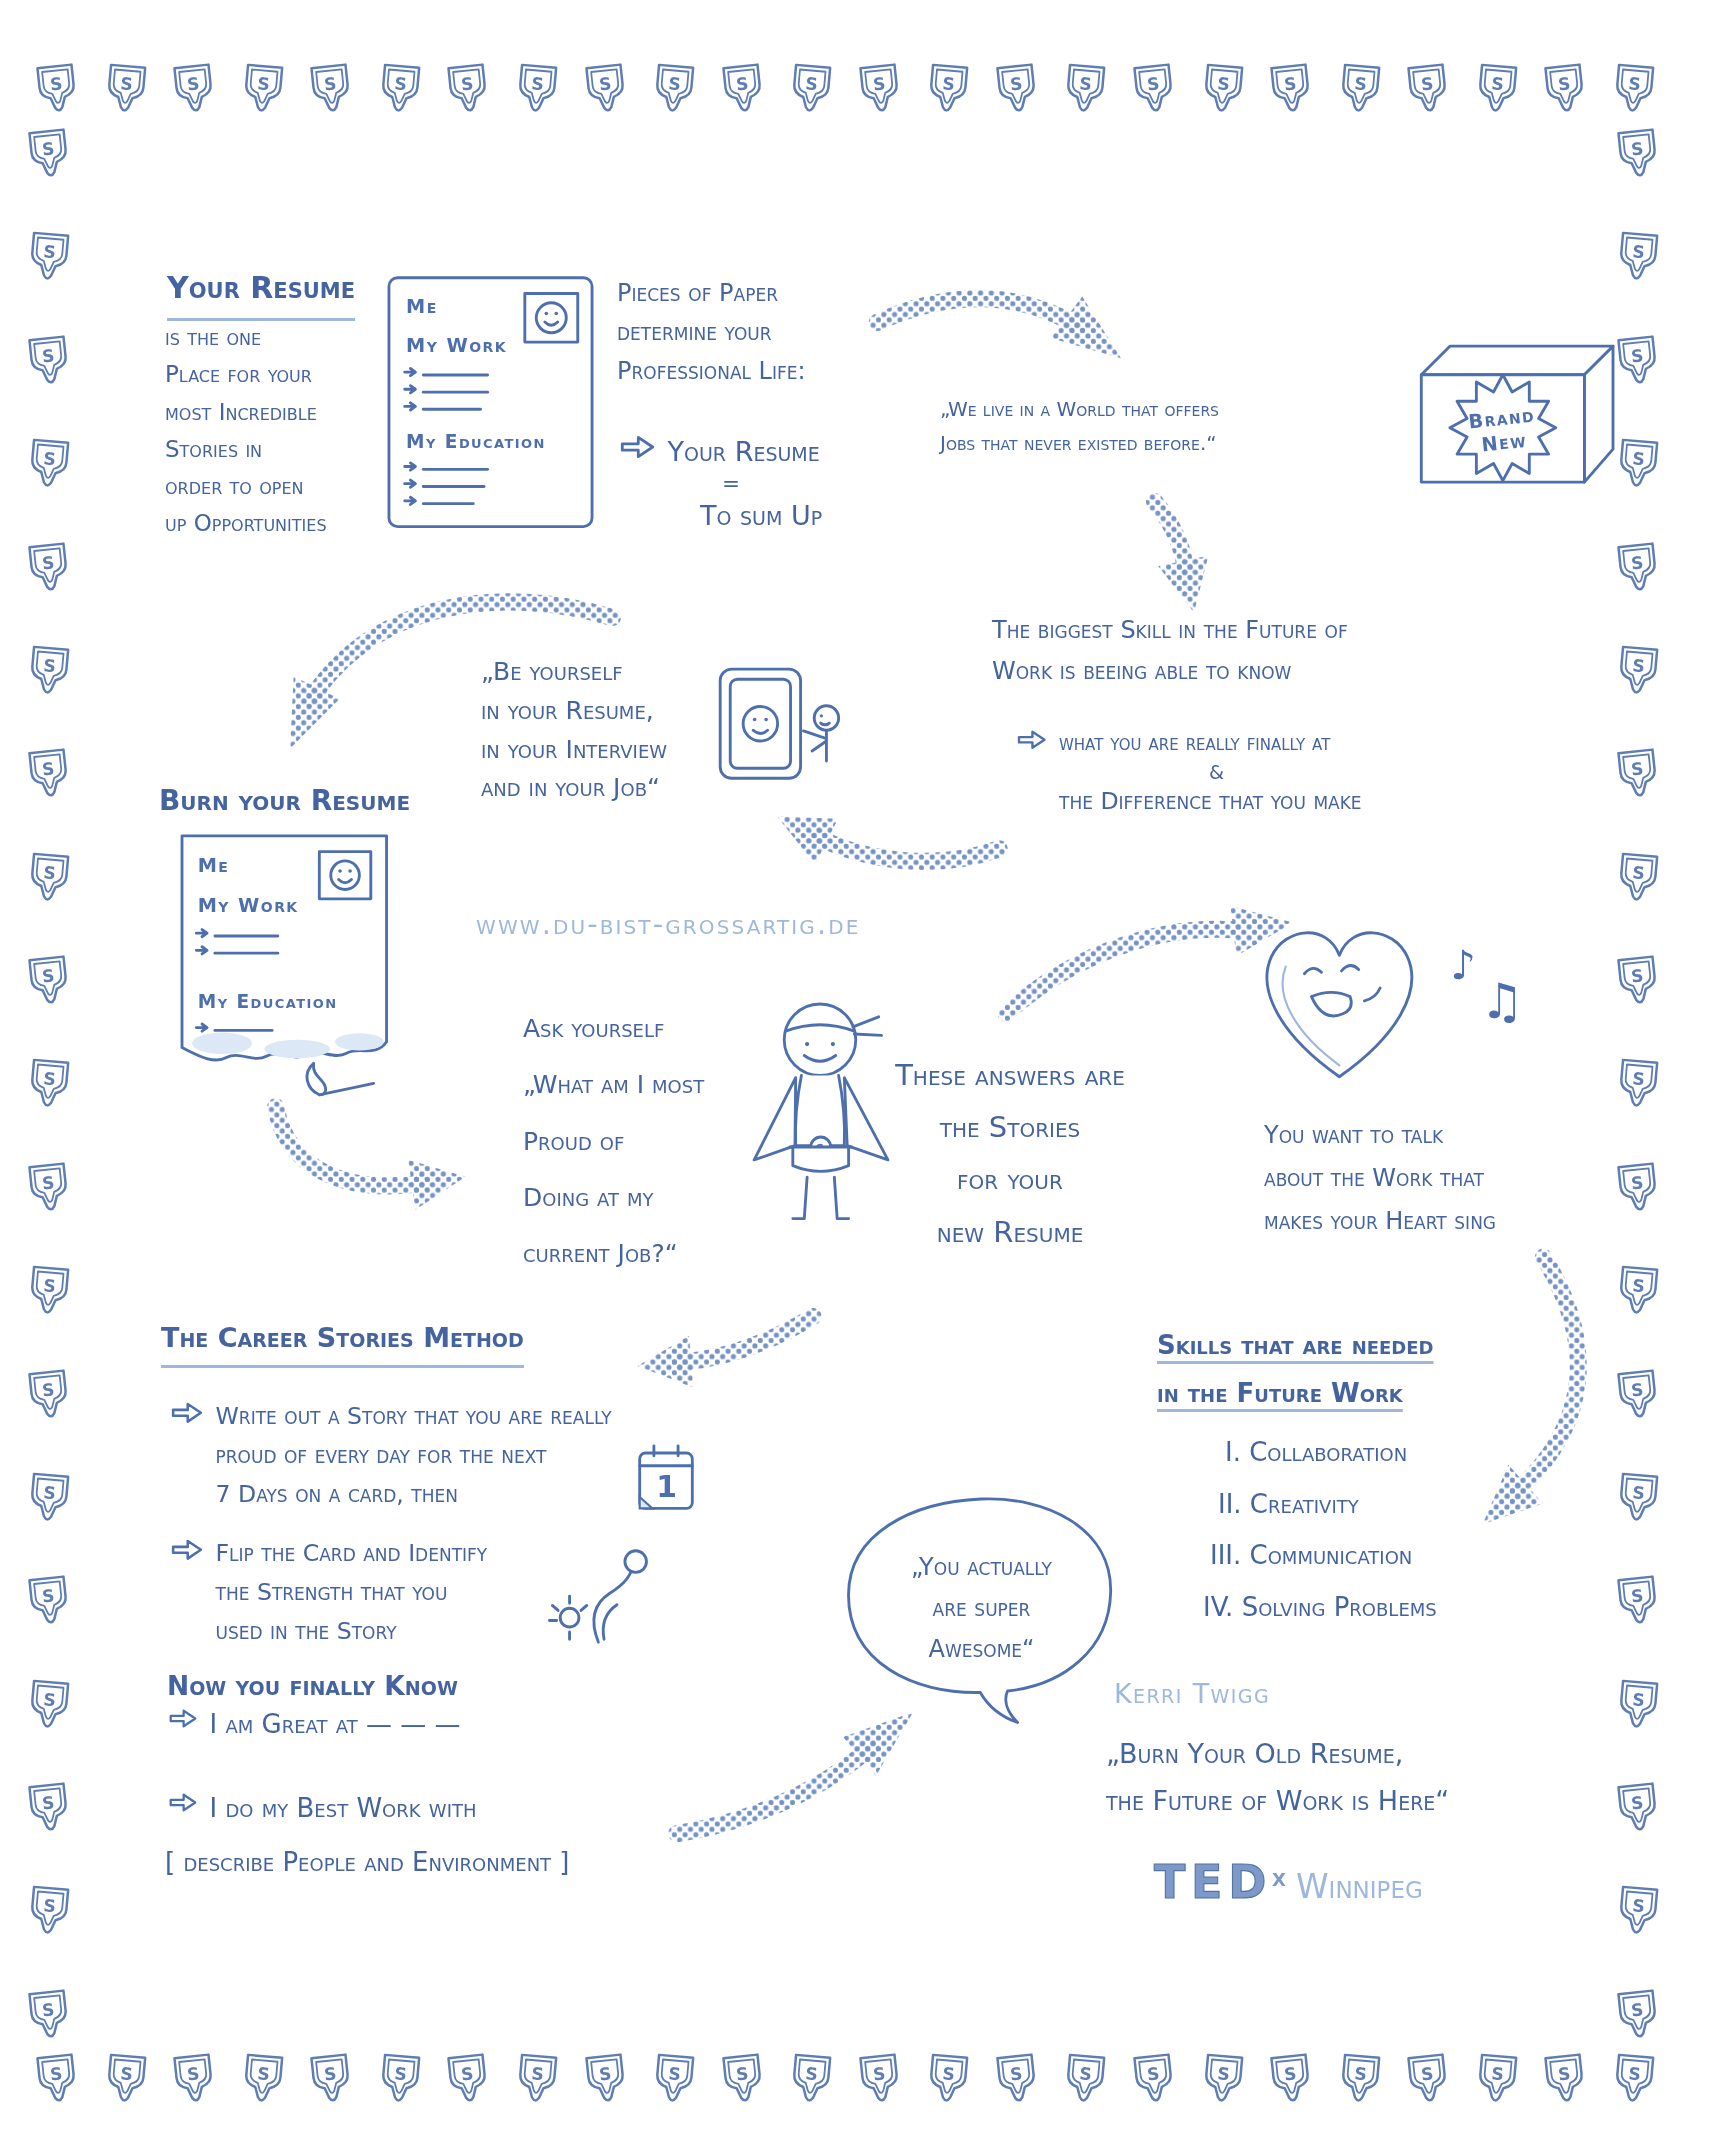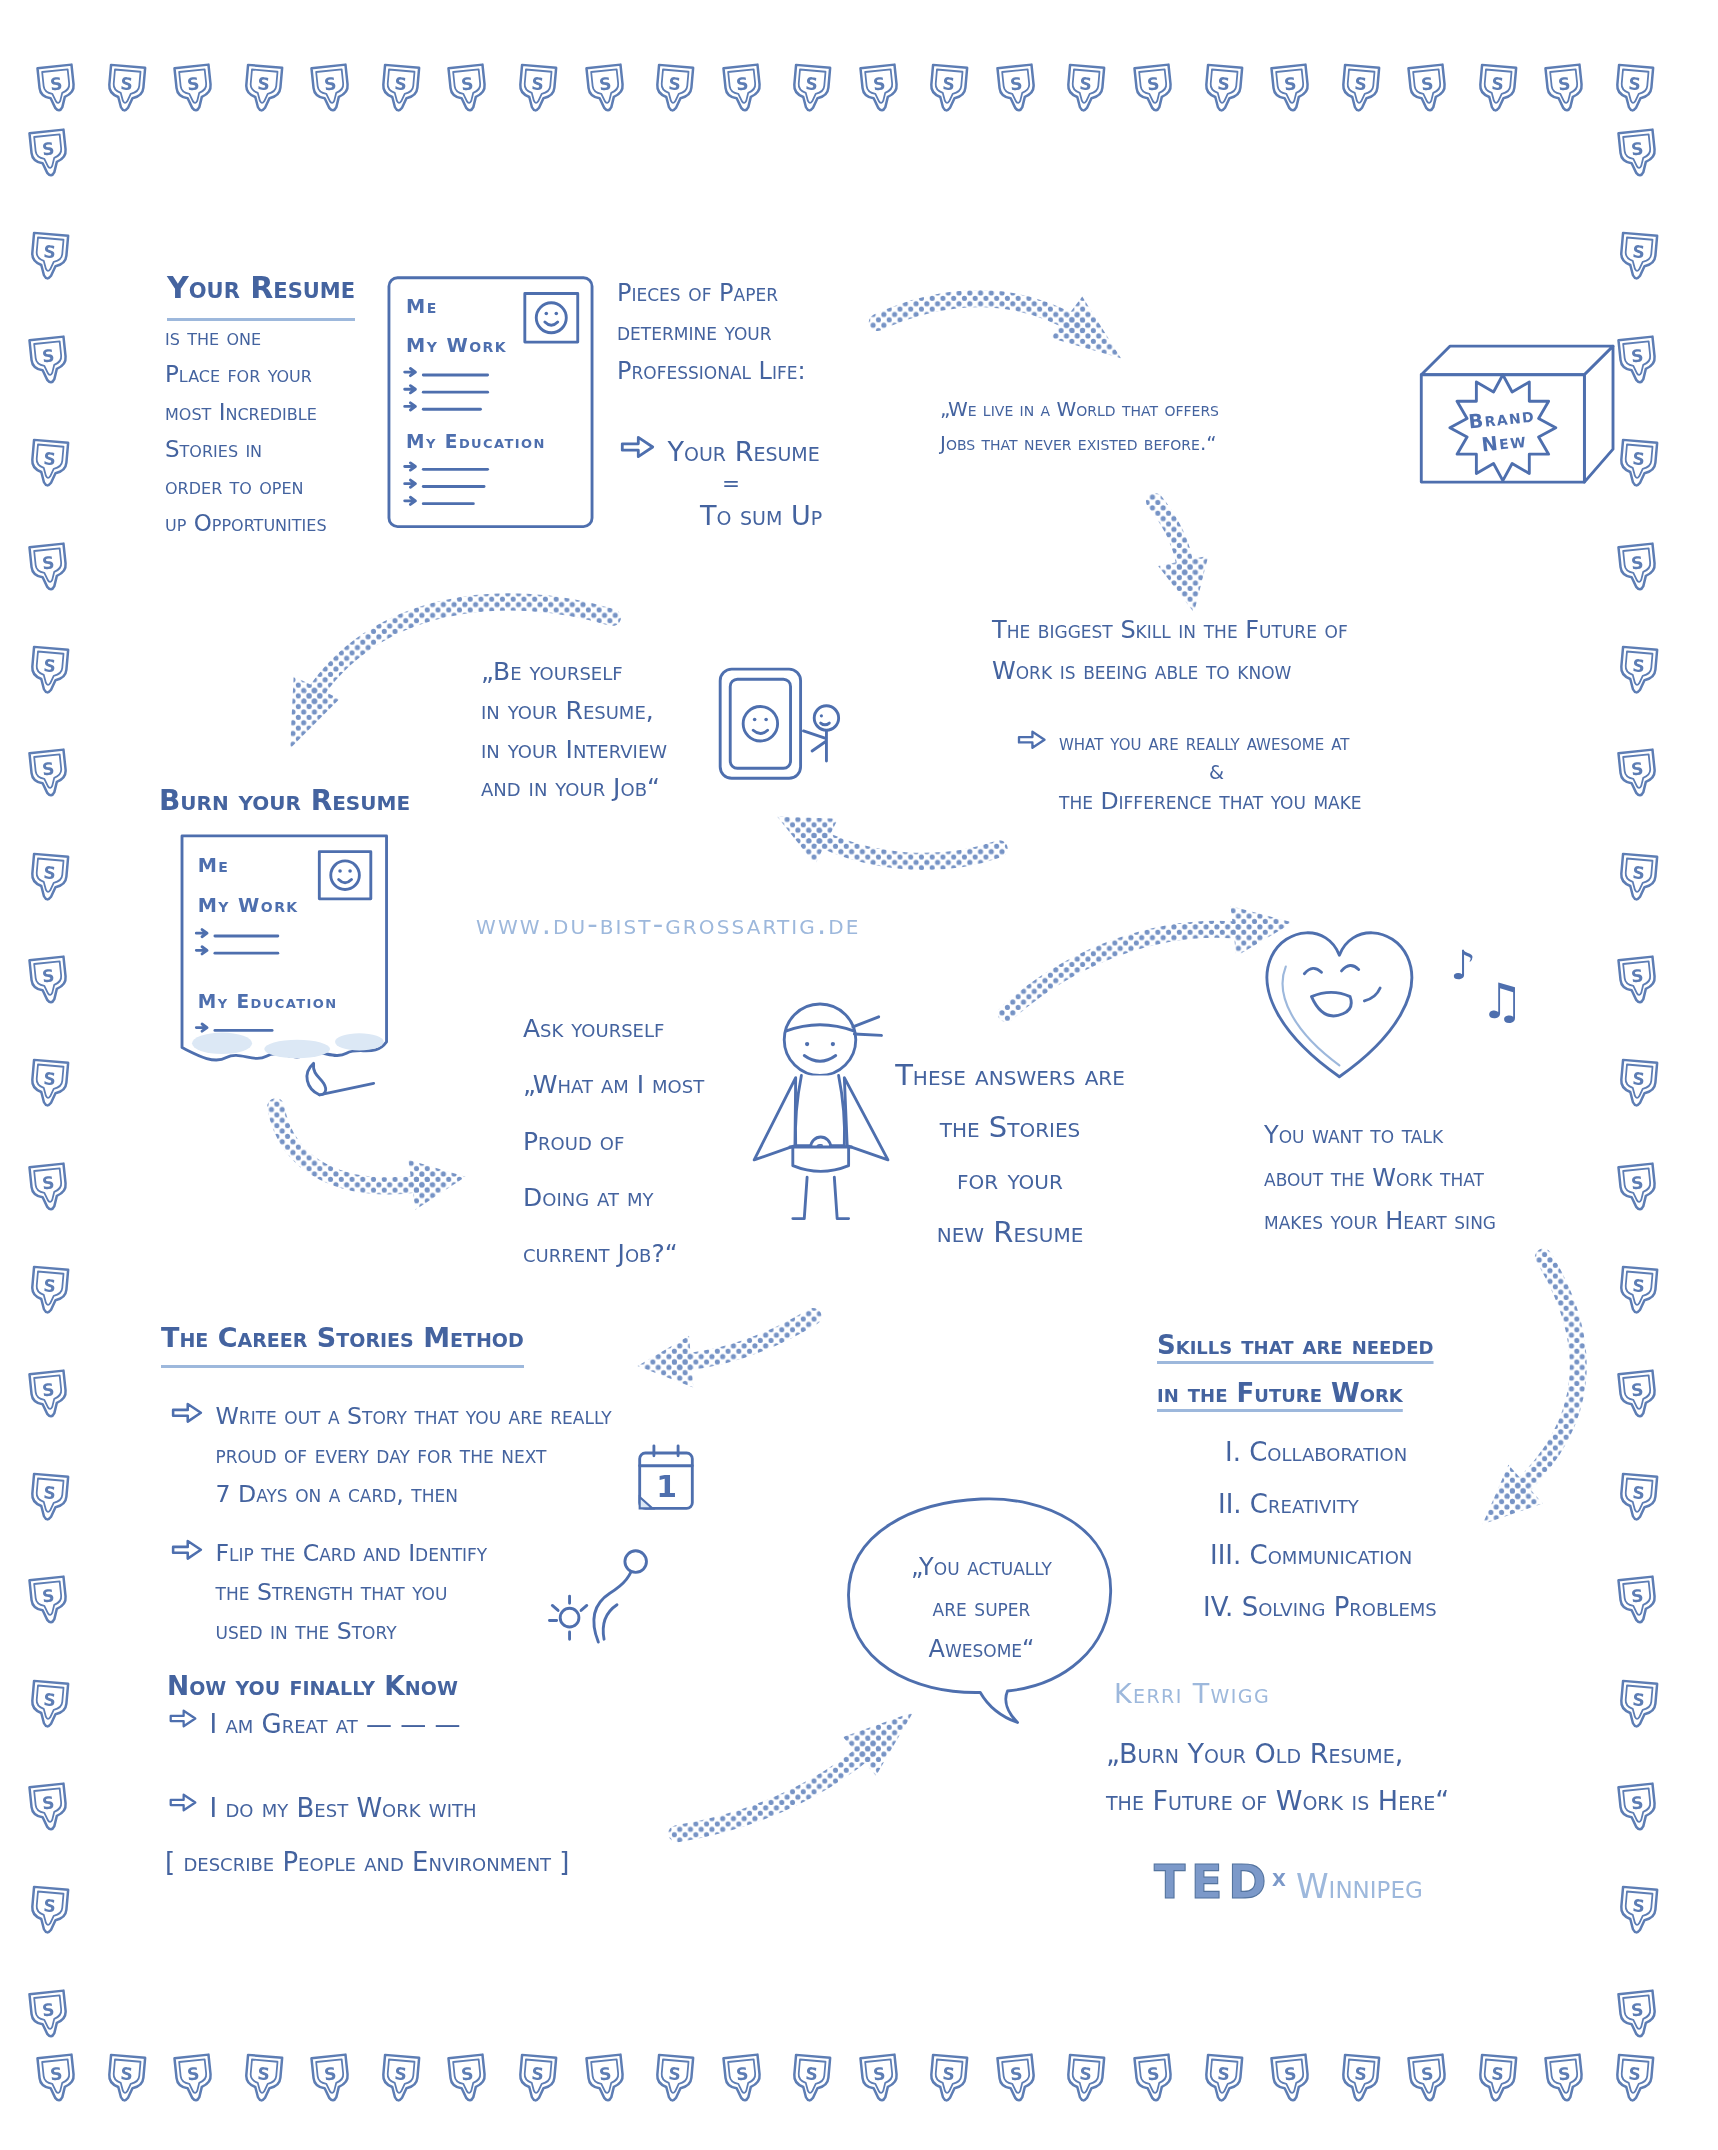--- a/index.html
+++ b/index.html
@@ -432,21 +432,21 @@
       <text x="138" y="168" text-anchor="middle" class="skt" font-size="27">New</text>
     </g>
   </svg>
 
   <div class="t" style="left:992px;top:610px;font-size:24px;line-height:1.7">The biggest Skill in the Future of
 Work is beeing able to know</div>
   <div class="row" style="left:1016px;top:725px">
     <svg class="harrow" width="31.5" height="21.5" viewBox="0 0 44 30">
         <use href="#harrow"></use>
       </svg>
-    <div class="t" style="position:static;font-size:22px">what you are really awesome at</div>
+    <div class="t" style="position:static;font-size:22px">what you are really finally at</div>
   </div>
   <div class="t" style="left:1209px;top:758px;font-size:19.3px">&amp;</div>
   <div class="t" style="left:1059px;top:783px;font-size:23.6px">the Difference that you make</div>
 
   <div class="t" style="left:481px;top:653px;font-size:25px;line-height:1.55">„Be yourself
 in your Resume,
 in your Interview
 and in your Job“</div>
   <svg class="art" style="left:713px;top:662px" width="140" height="140" viewBox="0 0 195 195">
     <rect x="10" y="10" width="112" height="152" rx="16" class="sk skw" stroke-width="5"></rect>

